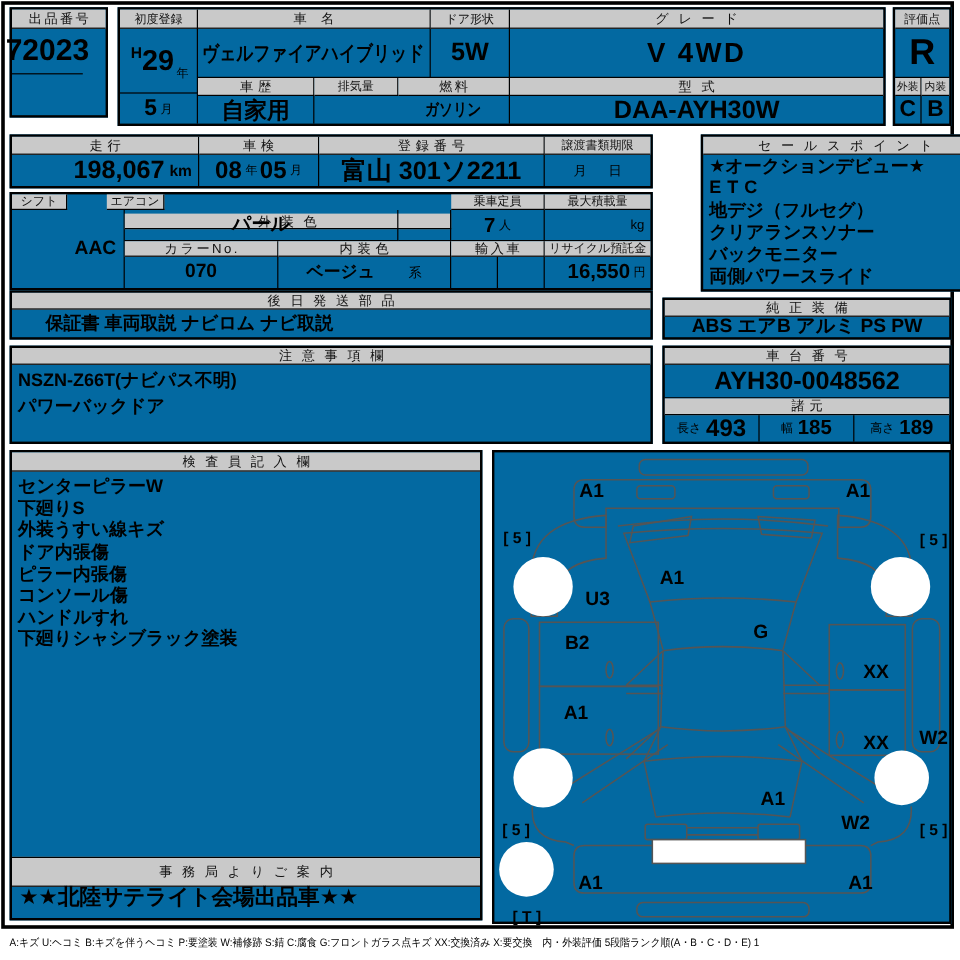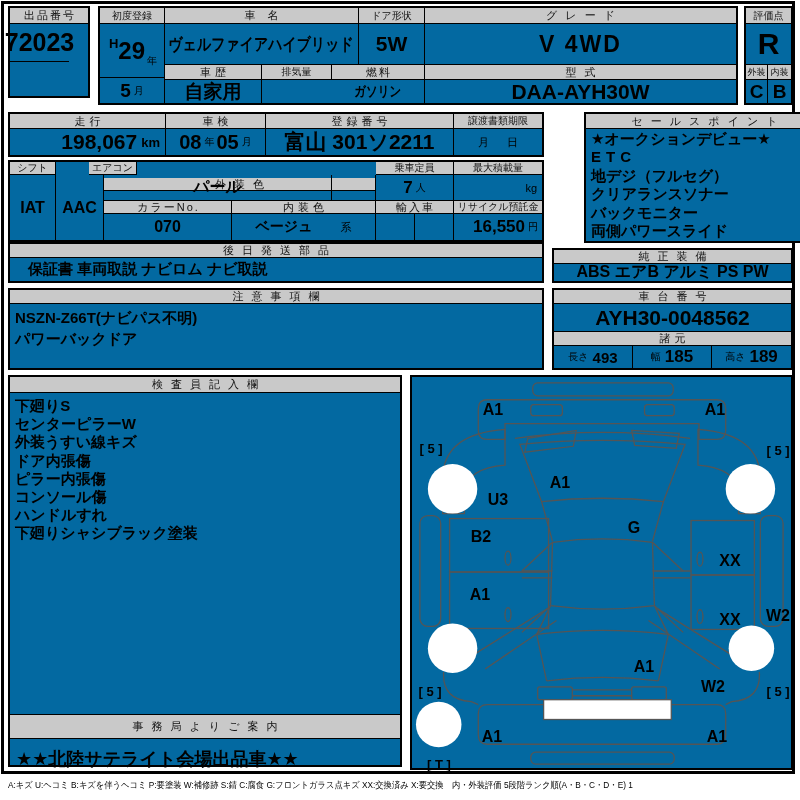--- a/index.html
+++ b/index.html
@@ -121,21 +121,20 @@
       <div>地デジ（フルセグ）</div>
       <div>クリアランスソナー</div>
       <div>バックモニター</div>
       <div>両側パワースライド</div>
     </div>
   </div>
 
   <div class="box" style="left:8px;top:160px;width:536px;height:82px;">
     <div class="c h bb br" style="left:0;top:0;width:46px;height:13px;font-size:10px;">シフト</div>
     <div class="c h bb br" style="left:62px;top:0;width:48px;height:13px;font-size:10px;margin-left:17px;">エアコン</div>
-    <div class="c v br" style="left:0;top:13px;width:46px;height:65px;font-size:16px;">IAT</div>
     <div class="c v br" style="left:46px;top:13px;width:48px;height:65px;font-size:16px;">AAC</div>
 
     <div class="c h ls8 bb br" style="left:94px;top:16px;width:272px;height:13px;">外装色</div>
     <div class="c h bb br" style="left:366px;top:0;width:78px;height:13px;font-size:10px;">乗車定員</div>
     <div class="c h bb" style="left:444px;top:0;width:88px;height:13px;font-size:10px;">最大積載量</div>
 
     <div class="c v bb br" style="left:94px;top:13px;width:228px;height:26px;font-size:16px;">パール</div>
     <div class="c bb br" style="left:322px;top:13px;width:44px;height:26px;"></div>
     <div class="c bb br" style="left:366px;top:13px;width:78px;height:26px;">
       <span class="v" style="font-size:17px;">7</span>
@@ -156,21 +155,21 @@
     <div class="c br" style="left:366px;top:52px;width:39px;height:26px;"></div>
     <div class="c br" style="left:405px;top:52px;width:39px;height:26px;"></div>
     <div class="c rgt" style="left:444px;top:52px;width:88px;height:26px;padding-right:4px;">
       <span class="v" style="font-size:17px;">16,550</span>
       <span class="u">円</span>
     </div>
   </div>
 
   <div class="box" style="left:8px;top:242px;width:536px;height:41px;">
     <div class="c h ls8 bb" style="left:0;top:0;width:532px;height:14px;">後日発送部品</div>
-    <div class="c v lft" style="left:0;top:14px;width:532px;height:23px;padding-left:18px;font-size:15px;">保証書 車両取説 ナビロム ナビ取説</div>
+    <div class="c v lft" style="left:10px;top:14px;width:532px;height:23px;padding-left:18px;font-size:15px;">保証書 車両取説 ナビロム ナビ取説</div>
   </div>
 
   <div class="box" style="left:552px;top:248px;width:241px;height:35px;">
     <div class="c h ls8 bb" style="left:0;top:0;width:237px;height:14px;">純正装備</div>
     <div class="c v" style="left:0;top:14px;width:237px;height:17px;font-size:16px;">ABS エアB アルミ PS PW</div>
   </div>
 
   <div class="box" style="left:8px;top:288px;width:536px;height:82px;">
     <div class="c h ls8 bb" style="left:0;top:0;width:532px;height:14px;">注意事項欄</div>
     <div class="lines" style="left:0;top:17px;width:532px;font-size:15px;line-height:21px;">
@@ -178,46 +177,46 @@
       <div>パワーバックドア</div>
     </div>
   </div>
 
   <div class="box" style="left:552px;top:288px;width:241px;height:82px;">
     <div class="c h ls8 bb" style="left:0;top:0;width:237px;height:14px;">車台番号</div>
     <div class="c v bb" style="left:0;top:14px;width:237px;height:28px;font-size:21px;">AYH30-0048562</div>
     <div class="c h ls4 bb" style="left:0;top:42px;width:237px;height:14px;">諸元</div>
     <div class="c br" style="left:0;top:56px;width:79px;height:22px;">
       <span style="font-size:10px;margin-right:4px;">長さ</span>
-      <span class="v" style="font-size:15px;">493</span>
+      <span class="v" style="font-size:20px;">493</span>
     </div>
     <div class="c br" style="left:79px;top:56px;width:79px;height:22px;">
       <span style="font-size:10px;margin-right:4px;">幅</span>
       <span class="v" style="font-size:17px;">185</span>
     </div>
     <div class="c" style="left:158px;top:56px;width:79px;height:22px;">
       <span style="font-size:10px;margin-right:4px;">高さ</span>
       <span class="v" style="font-size:17px;">189</span>
     </div>
   </div>
 
   <div class="box" style="left:8px;top:375px;width:394px;height:392px;">
     <div class="c h ls8 bb" style="left:0;top:0;width:390px;height:16px;">検査員記入欄</div>
     <div class="lines" style="left:0;top:20px;width:390px;font-size:15px;line-height:18.2px;">
+      <div>センターピラーW</div>
       <div>下廻りS</div>
-      <div>センターピラーW</div>
       <div>外装うすい線キズ</div>
       <div>ドア内張傷</div>
       <div>ピラー内張傷</div>
       <div>コンソール傷</div>
       <div>ハンドルすれ</div>
       <div>下廻りシャシブラック塗装</div>
     </div>
     <div class="c h ls8 bt bb" style="left:0;top:337px;width:390px;height:25px;">事務局よりご案内</div>
-    <div class="c v lft" style="left:0;top:352px;width:390px;height:36px;padding-left:6px;font-size:18px;margin-top:12px;">★★北陸サテライト会場出品車★★</div>
+    <div class="c v lft" style="left:0;top:352px;width:390px;height:36px;padding-left:6px;font-size:18px;">★★北陸サテライト会場出品車★★</div>
   </div>
 
   <div class="box" style="left:410px;top:375px;width:383px;height:395px;">
     <svg width="379" height="391" viewBox="0 0 383 395" preserveAspectRatio="none">
 
       <rect x="122" y="6" width="142" height="13" rx="5"></rect>
 
       <path d="M76,23 H308 Q317,23 317,32 V54 Q317,63 308,63 H290 V47 H94 V63 H76 Q67,63 67,54 V32 Q67,23 76,23 Z"></path>
       <rect x="120" y="28" width="32" height="11" rx="3"></rect>
       <rect x="235" y="28" width="30" height="11" rx="3"></rect>

